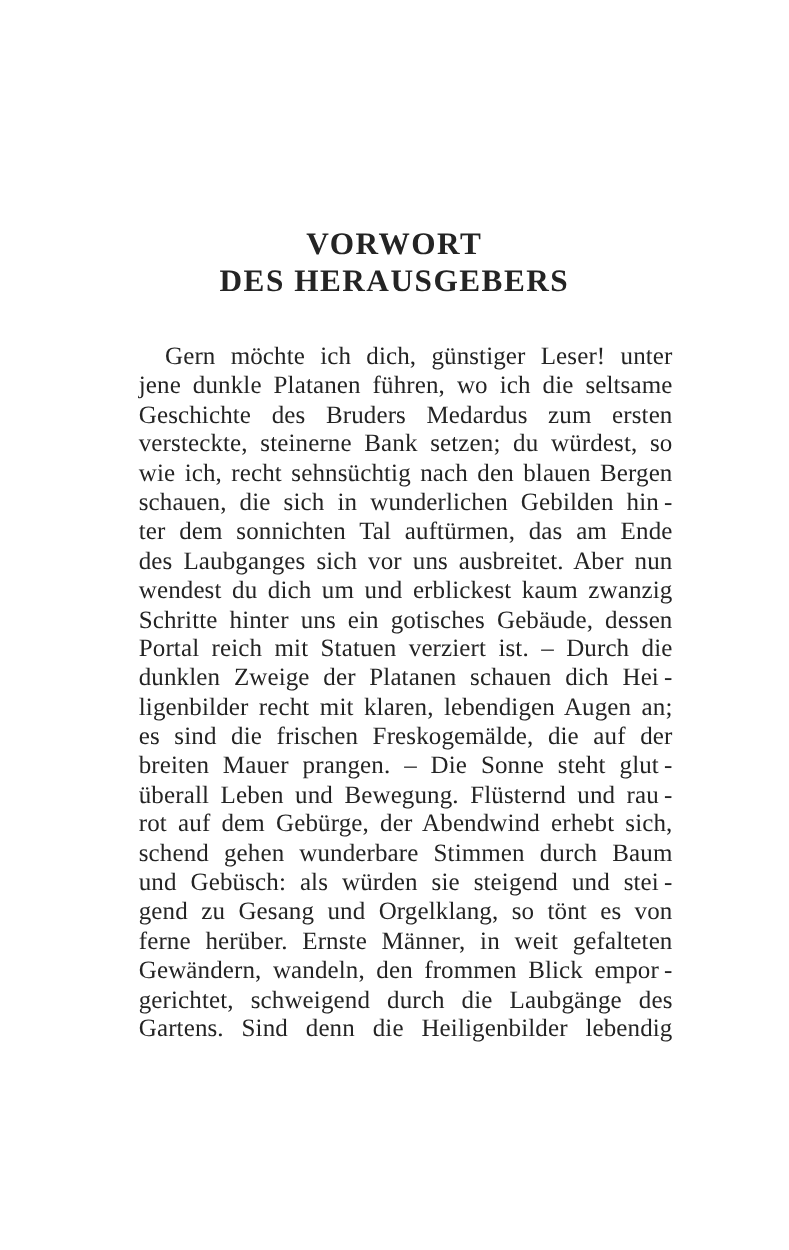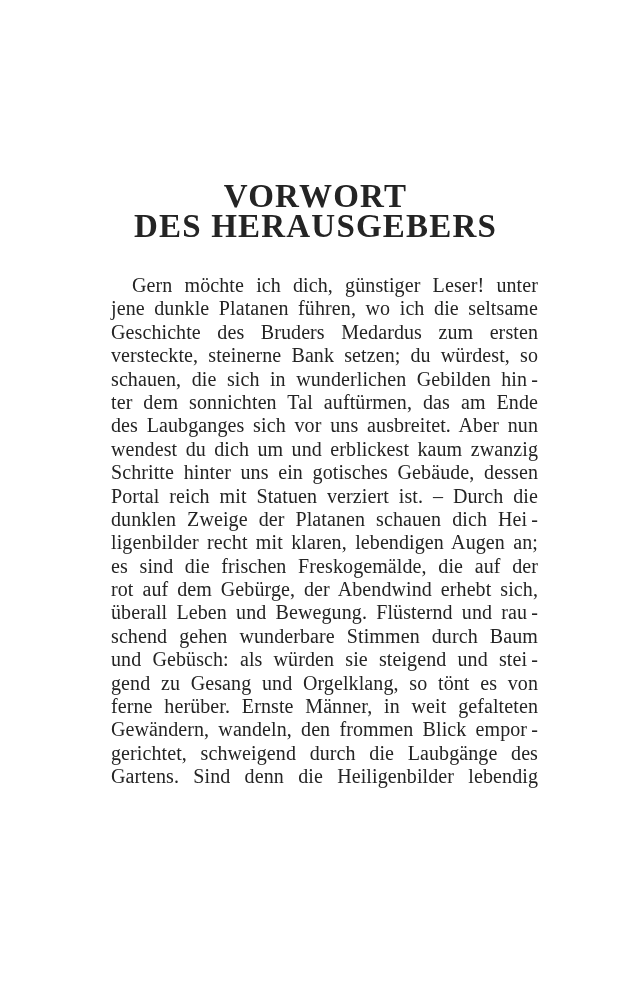--- a/index.html
+++ b/index.html
@@ -16,21 +16,21 @@
     color: #242424;
     overflow: hidden;
   }
   .title-block {
     position: absolute;
     top: 181px;
     left: 0;
     width: 631px;
     text-align: center;
     font-weight: bold;
-    font-size: 33px;
+    font-size: 25px;
     line-height: 30px;
     letter-spacing: 1.2px;
   }
   .body-text {
     position: absolute;
     top: 274px;
     left: 98px;
     width: 427px;
     font-size: 20px;
     line-height: 23.4px;
@@ -56,31 +56,33 @@
   <header class="title-block">
     <div class="title-line">VORWORT</div>
     <div class="title-line">DES HERAUSGEBERS</div>
   </header>
 
   <main class="body-text">
     <div class="text-line">Gern möchte ich dich, günstiger Leser! unter</div>
       <div class="text-line">jene dunkle Platanen führen, wo ich die seltsame</div>
       <div class="text-line">Geschichte des Bruders Medardus zum ersten</div>
       <div class="text-line">versteckte, steinerne Bank setzen; du würdest, so</div>
+      <div class="text-line">wie ich, recht sehnsüchtig nach den blauen Bergen</div>
       <div class="text-line">schauen, die sich in wunderlichen Gebilden hin -</div>
       <div class="text-line">ter dem sonnichten Tal auftürmen, das am Ende</div>
       <div class="text-line">des Laubganges sich vor uns ausbreitet. Aber nun</div>
       <div class="text-line">wendest du dich um und erblickest kaum zwanzig</div>
       <div class="text-line">Schritte hinter uns ein gotisches Gebäude, dessen</div>
       <div class="text-line">Portal reich mit Statuen verziert ist. – Durch die</div>
       <div class="text-line">dunklen Zweige der Platanen schauen dich Hei -</div>
       <div class="text-line">ligenbilder recht mit klaren, lebendigen Augen an;</div>
       <div class="text-line">es sind die frischen Freskogemälde, die auf der</div>
+      <div class="text-line">breiten Mauer prangen. – Die Sonne steht glut -</div>
+      <div class="text-line">überall Leben und Bewegung. Flüsternd und rau -</div>
       <div class="text-line">rot auf dem Gebürge, der Abendwind erhebt sich,</div>
-      <div class="text-line">überall Leben und Bewegung. Flüsternd und rau -</div>
       <div class="text-line">schend gehen wunderbare Stimmen durch Baum</div>
       <div class="text-line">und Gebüsch: als würden sie steigend und stei -</div>
       <div class="text-line">gend zu Gesang und Orgelklang, so tönt es von</div>
       <div class="text-line">ferne herüber. Ernste Männer, in weit gefalteten</div>
       <div class="text-line">Gewändern, wandeln, den frommen Blick empor -</div>
       <div class="text-line">gerichtet, schweigend durch die Laubgänge des</div>
       <div class="text-line">Gartens. Sind denn die Heiligenbilder lebendig</div>
   </main>
 
 </div>

